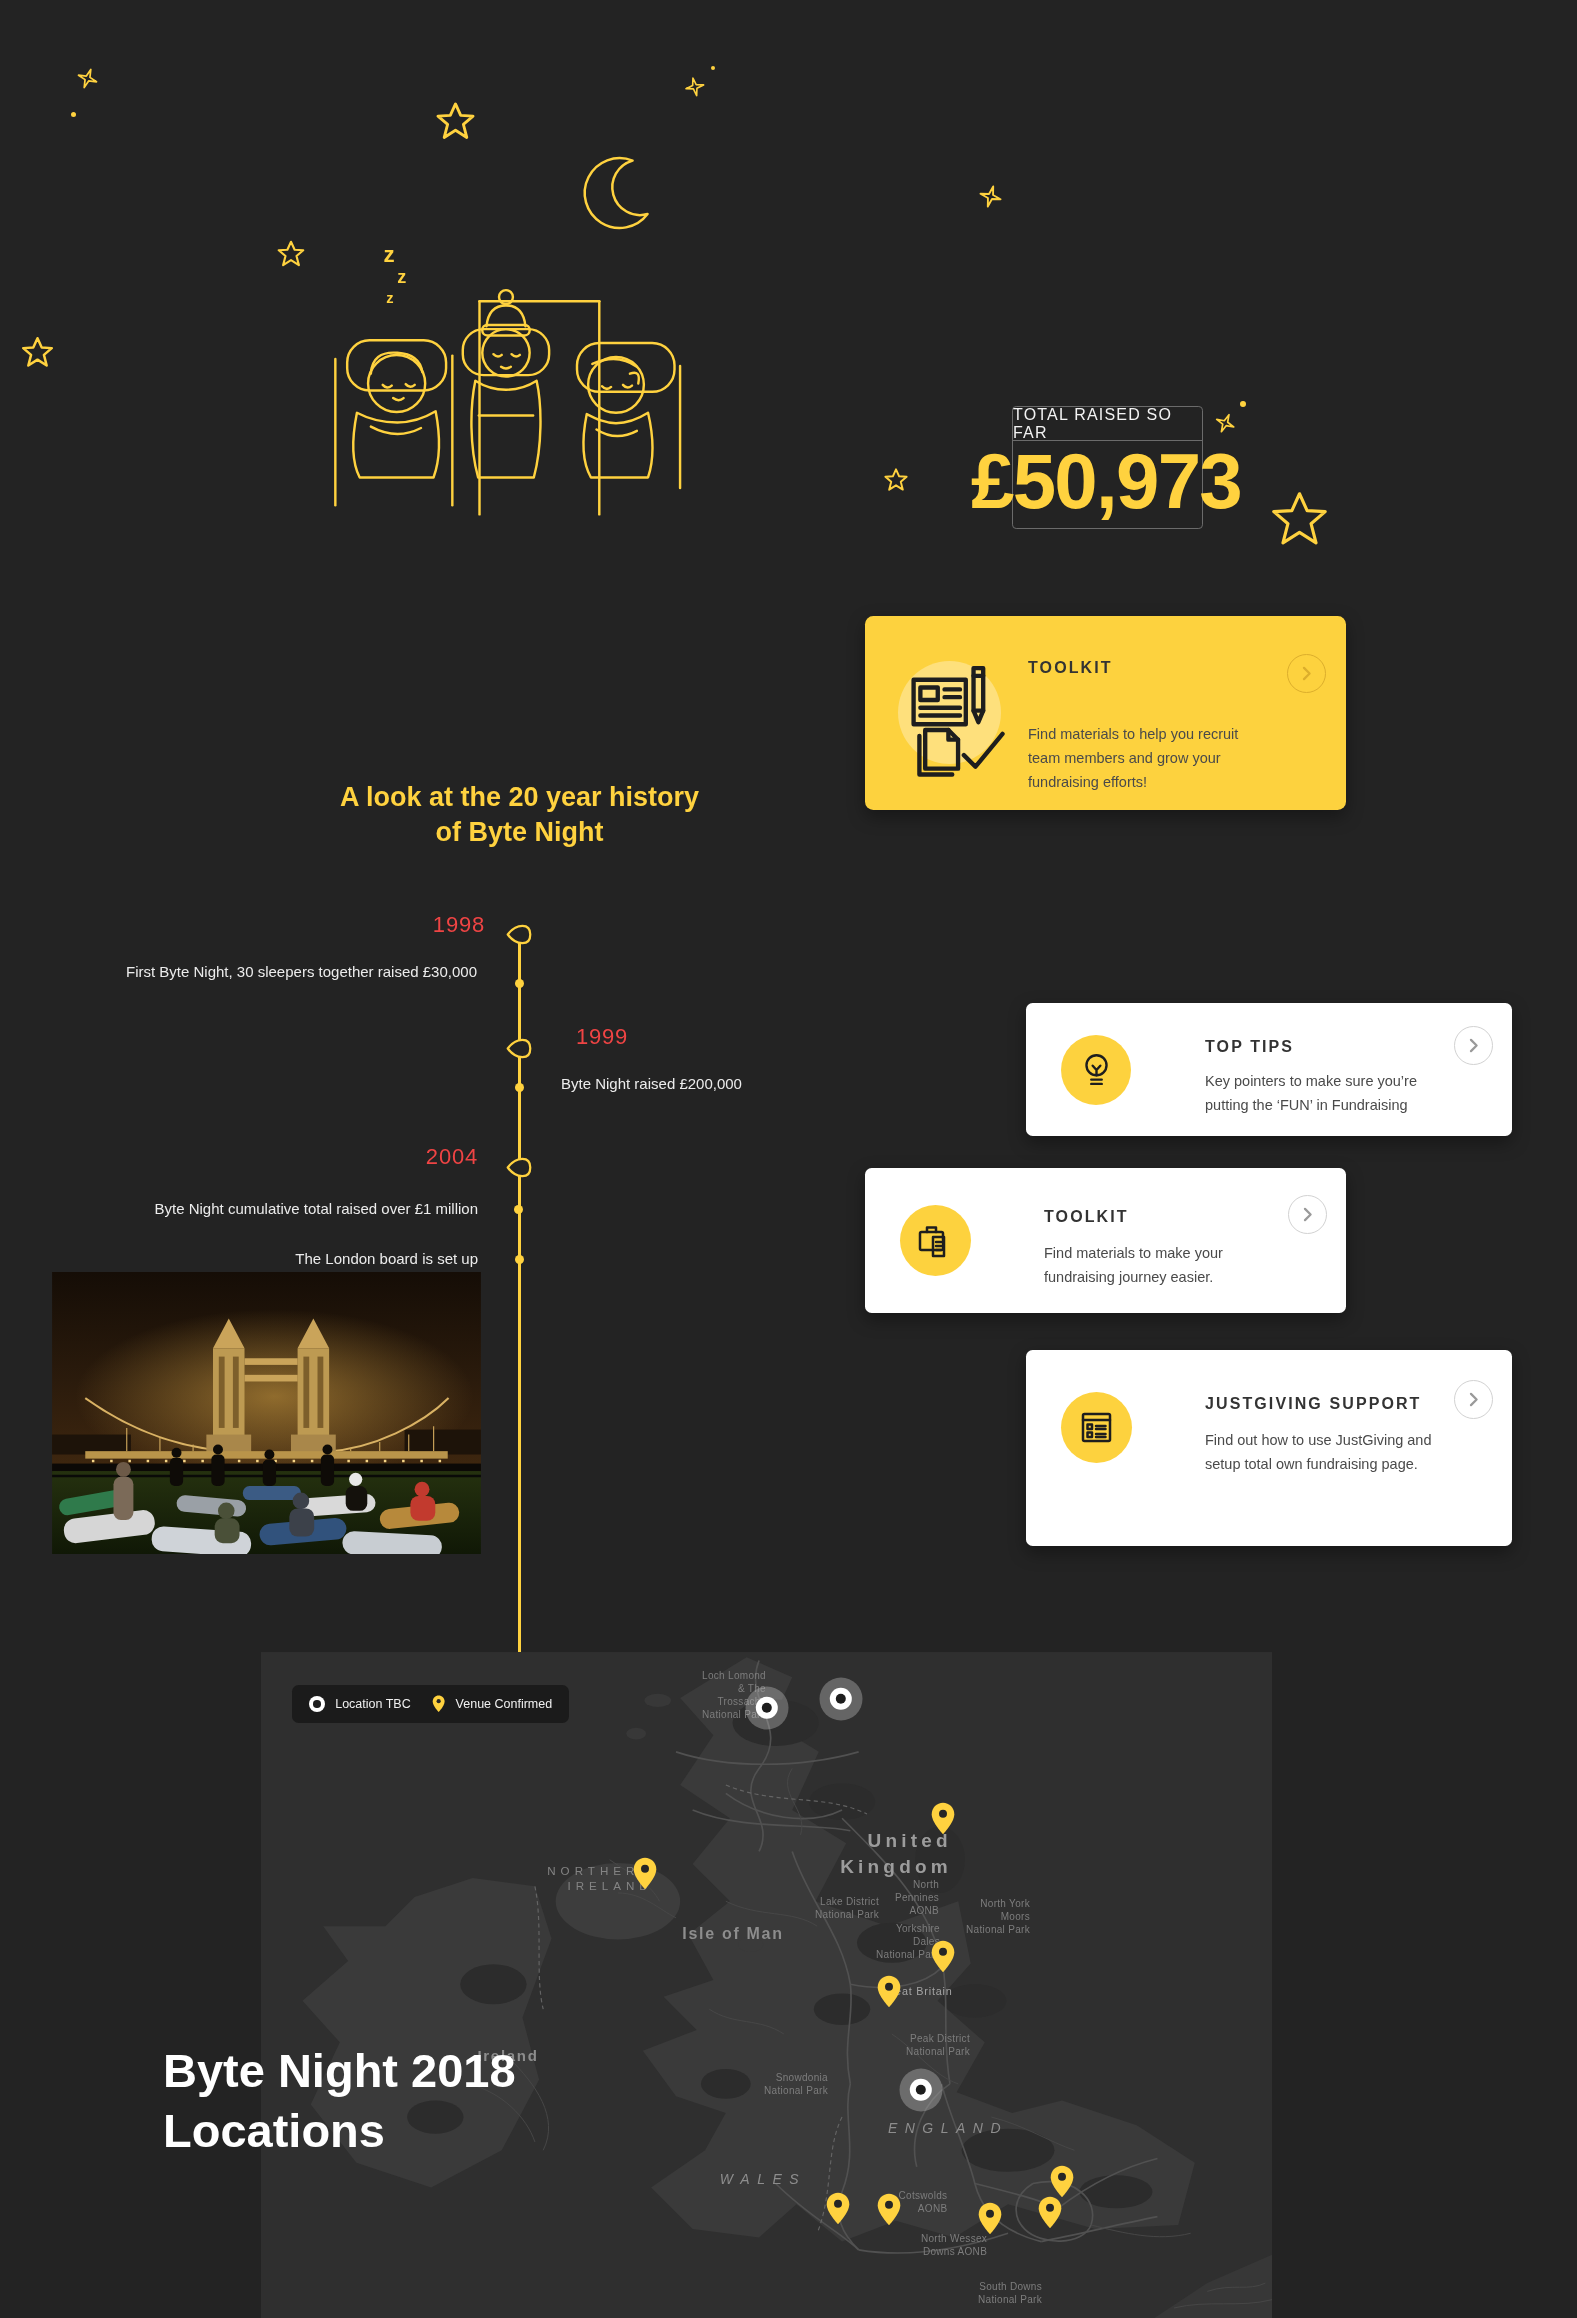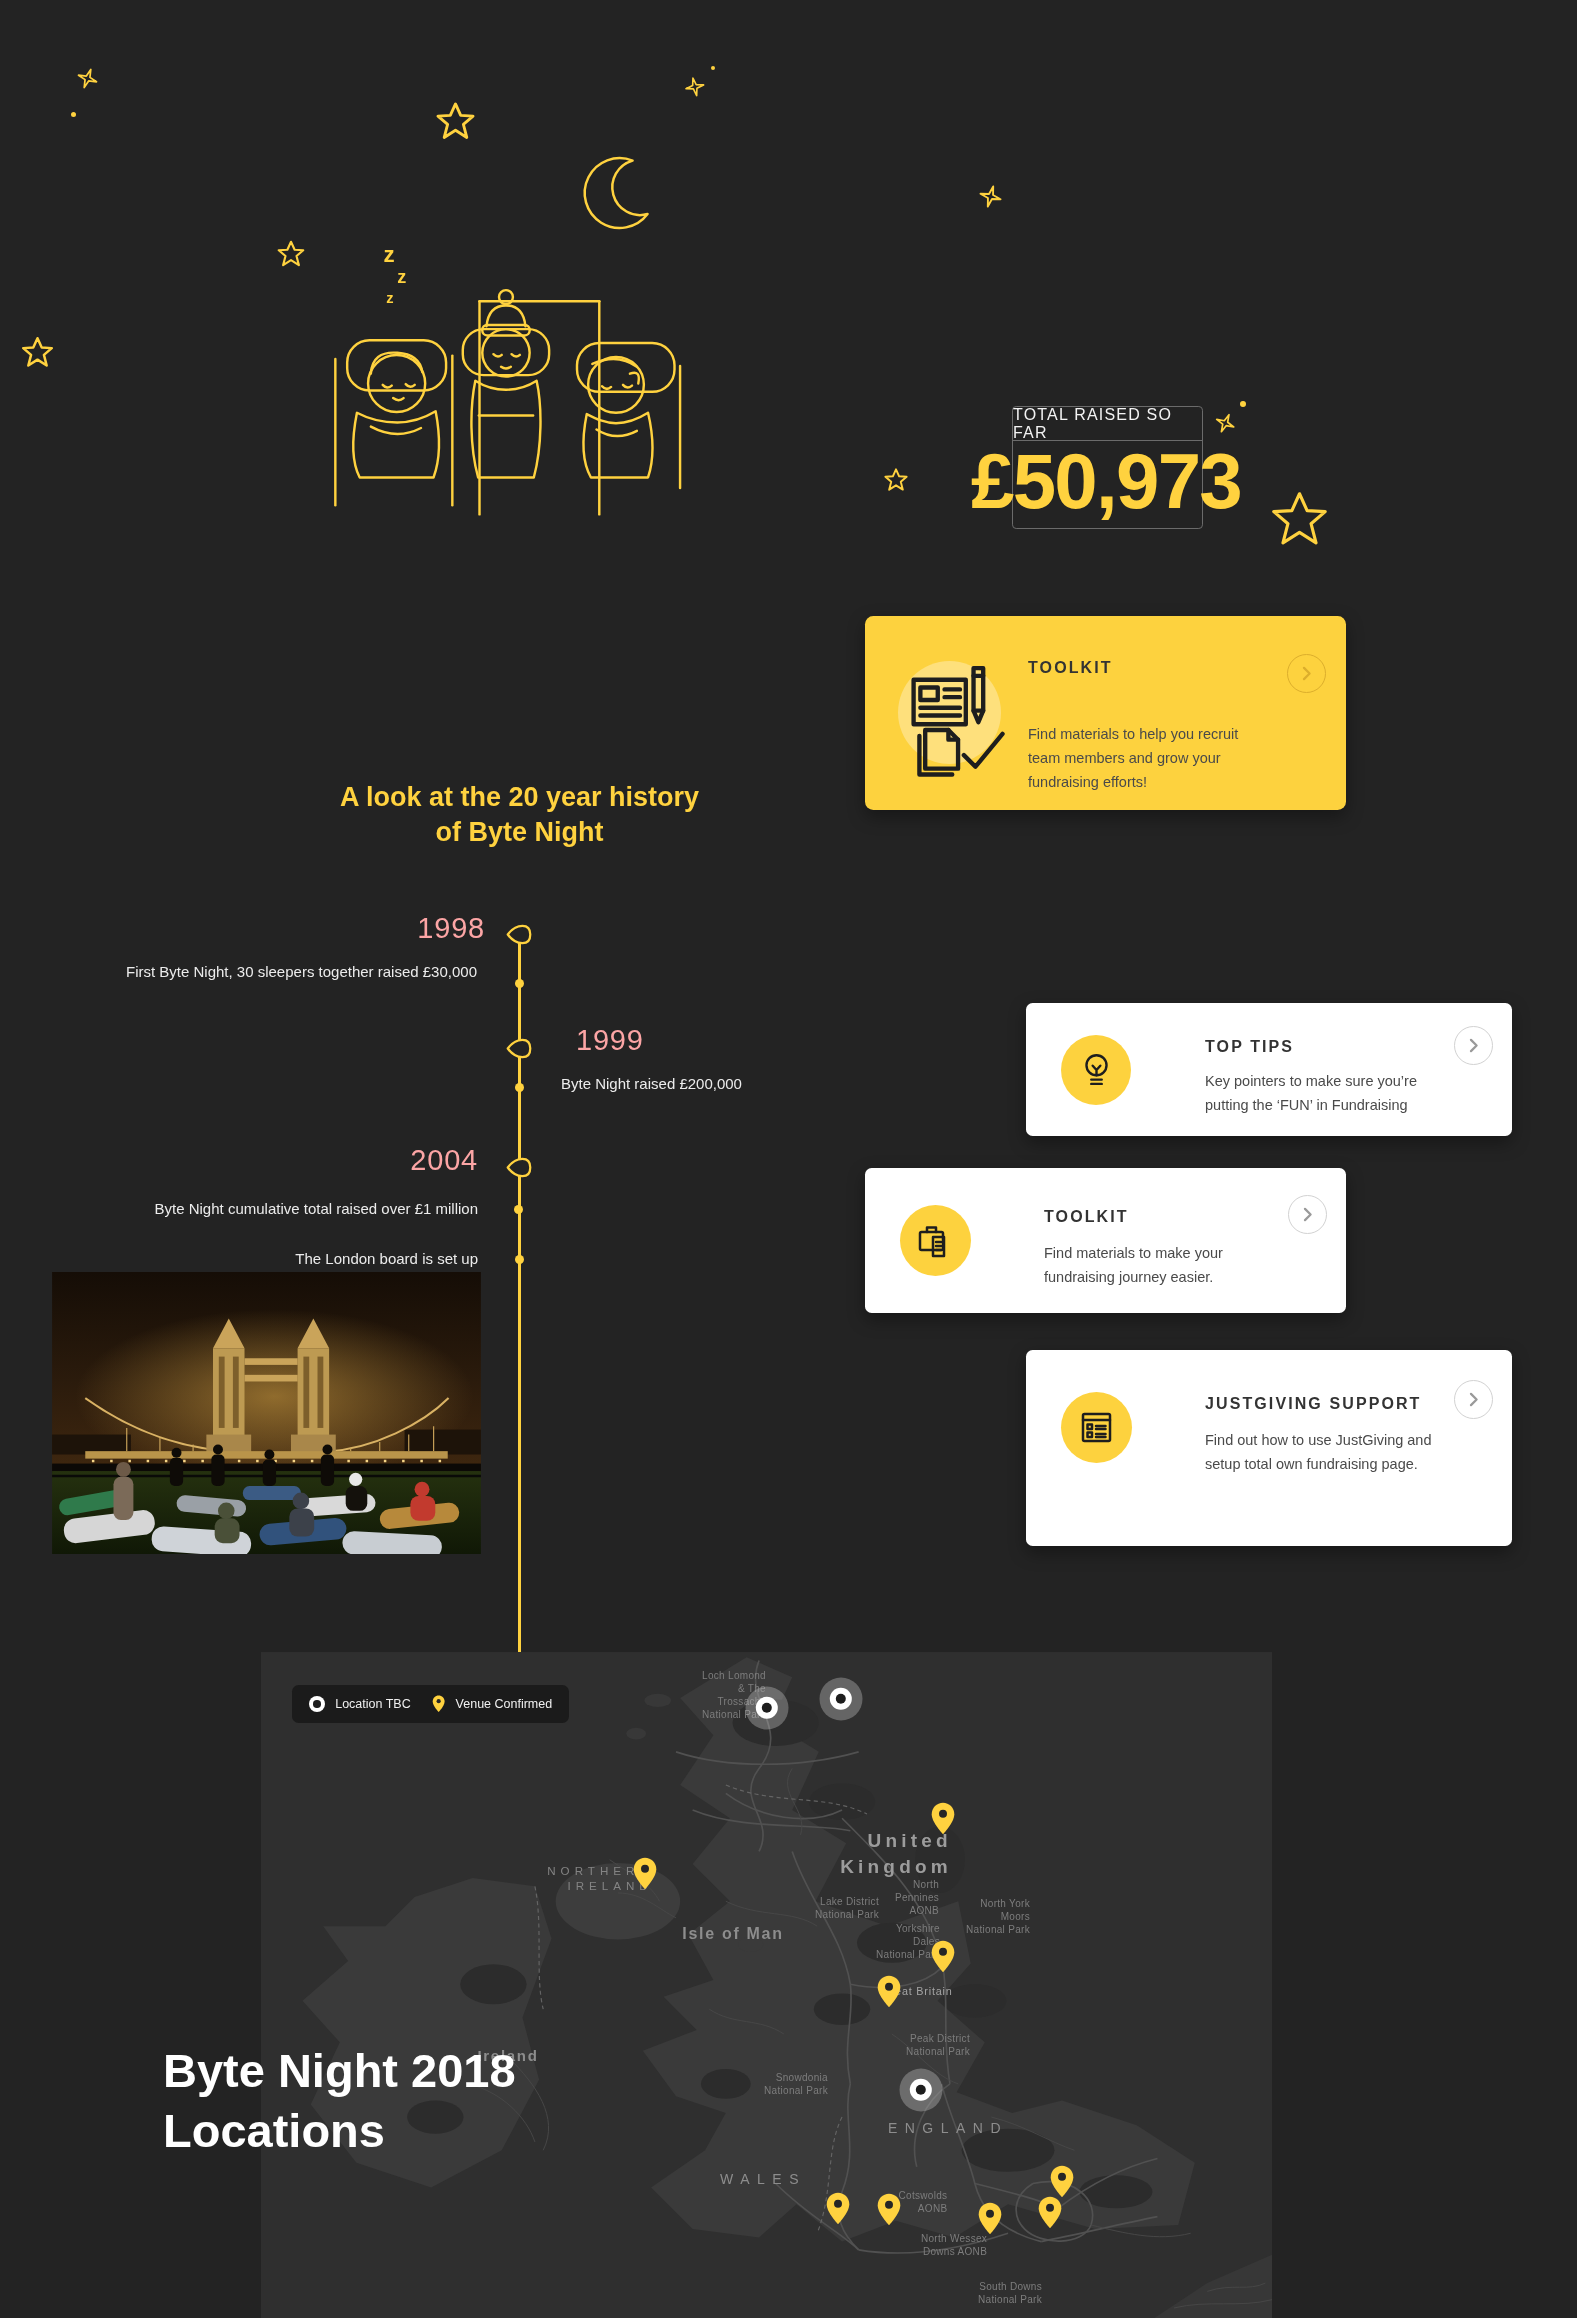--- a/index.html
+++ b/index.html
@@ -23,31 +23,31 @@
     align-items:center;justify-content:center;}
   .chev.grey{border:1.7px solid #d2d2d2;}
   .chev.gold{border:1.7px solid #dcae2c;}
   .icon-circle{position:absolute;border-radius:50%;background:#fdd23e;display:flex;
     align-items:center;justify-content:center;}
 
   
   .heading{position:absolute;color:#ffd23f;font-size:27px;font-weight:bold;
     text-align:center;line-height:35px;}
   .tl-line{position:absolute;width:2.5px;background:#ffd23f;}
-  .tl-year{position:absolute;color:#fca5a5;font-size:29px;font-weight:400;letter-spacing:0.8px;}
+  .tl-year{position:absolute;color:#ef4444;font-size:22px;font-weight:400;letter-spacing:0.8px;}
   .tl-text{position:absolute;color:#ececec;font-size:15px;}
   .tl-dot{position:absolute;width:9px;height:9px;border-radius:50%;background:#ffd23f;}
   .r{text-align:right;}
 
   
   .map{position:absolute;background:#2e2e2e;overflow:hidden;}
   .mlabel{position:absolute;transform:translate(-50%,-50%);white-space:pre-line;
     text-align:right;color:#7d7d7d;font-size:10px;line-height:1.3;letter-spacing:0.3px;}
   .mlabel.big{font-size:19px;font-weight:bold;letter-spacing:4.2px;color:#9c9c9c;line-height:1.35;}
-  .mlabel.caps{font-size:14px;letter-spacing:7.5px;color:#8d8d8d;}
+  .mlabel.caps{font-size:14px;letter-spacing:7.5px;color:#8d8d8d;font-style:italic;}
   .mlabel.caps2{font-size:11.6px;letter-spacing:5px;color:#848484;}
   .mlabel.mid{font-size:13.3px;font-weight:bold;letter-spacing:1.7px;color:#8d8d8d;}
   .mlabel.lite{font-size:10.8px;color:#a5a5a5;letter-spacing:0.8px;}
   .map-title{position:absolute;color:#ffffff;font-size:47px;font-weight:bold;line-height:60px;}
   .legend{position:absolute;background:#1b1b1b;border-radius:6.6px;display:flex;
     align-items:center;padding:0 16.6px;gap:10px;}
   .legend-label{color:#f0f0f0;font-size:12.5px;}
   .ltbc{width:16.6px;height:16.6px;border-radius:50%;background:#fff;display:flex;
     align-items:center;justify-content:center;}
   .ltbc-core{width:7.5px;height:7.5px;border-radius:50%;background:#1e1e1e;}

